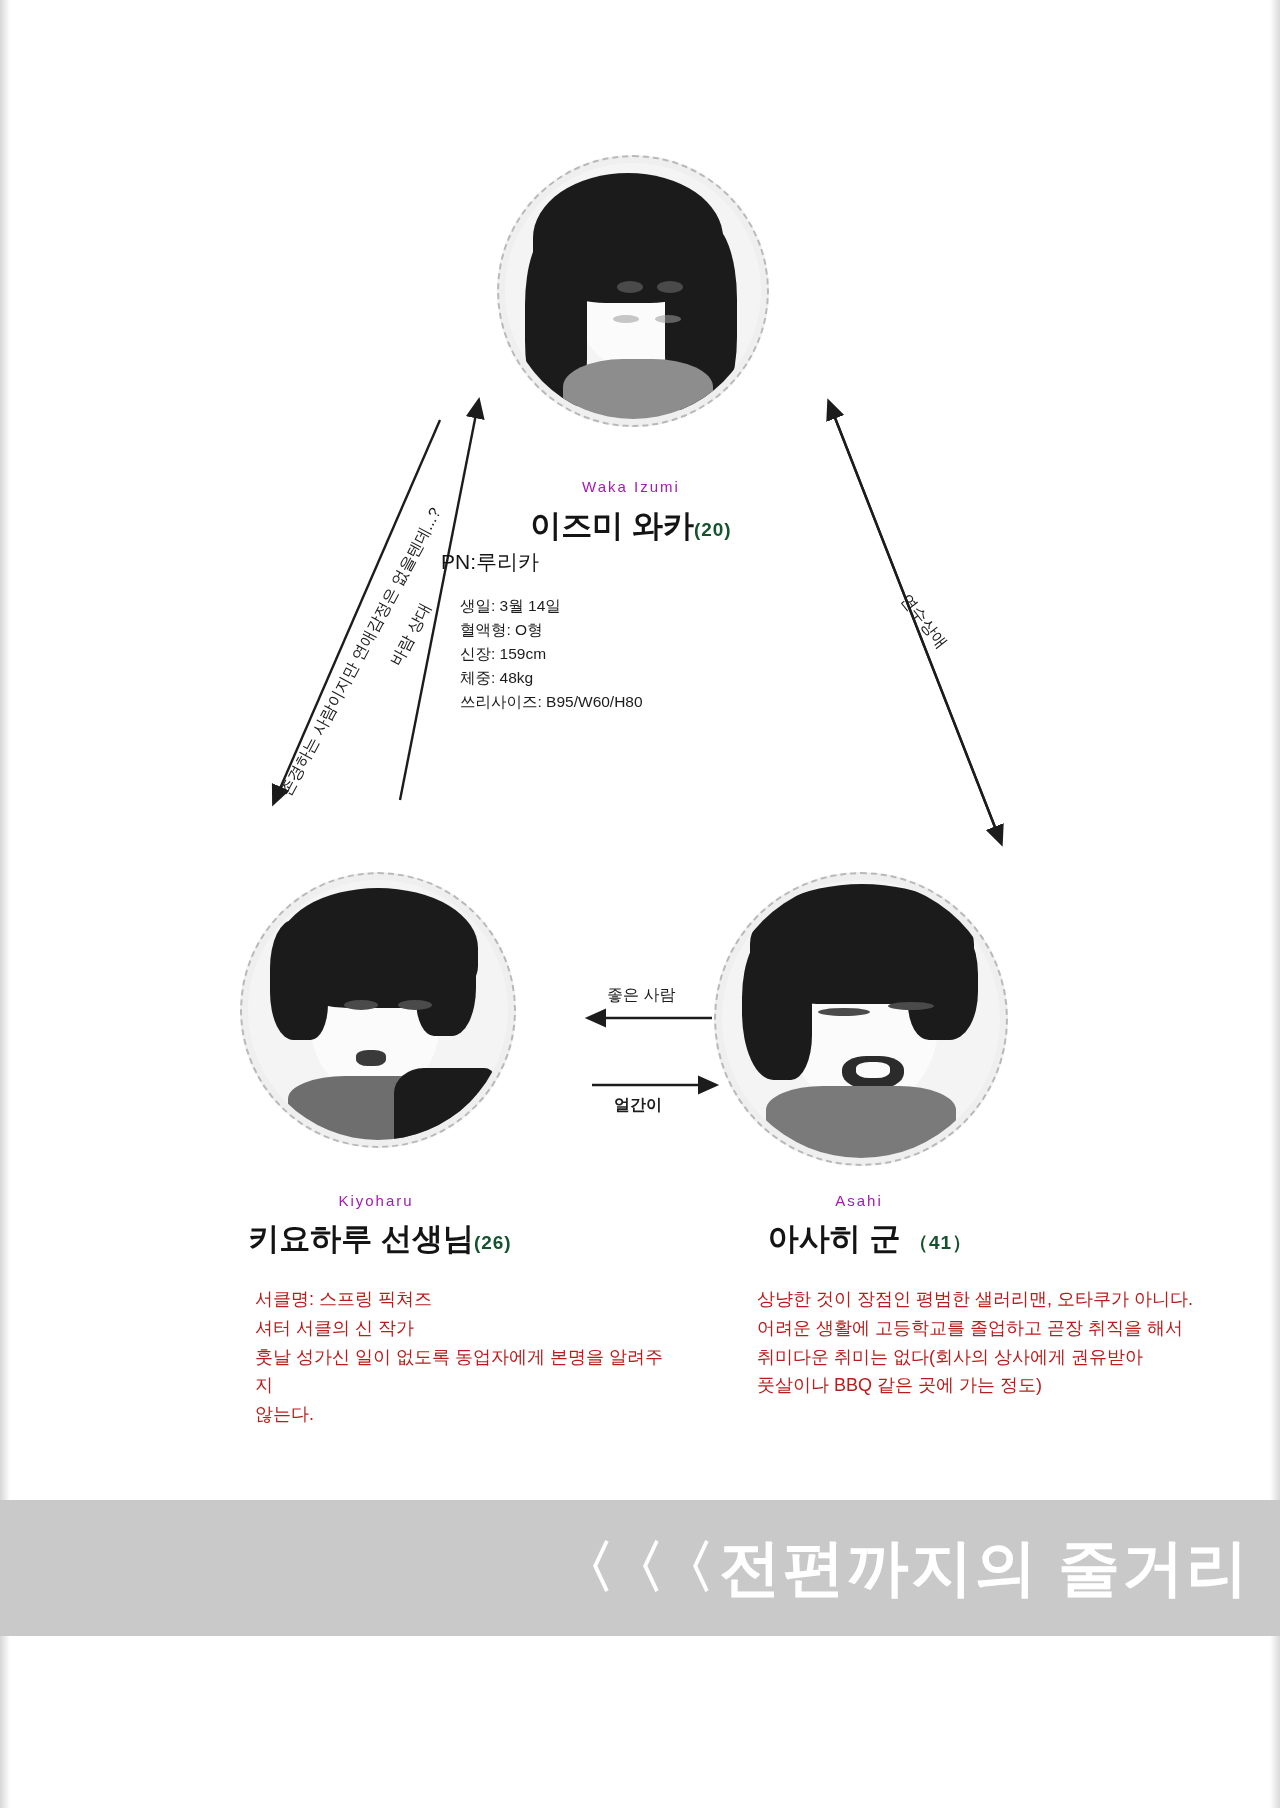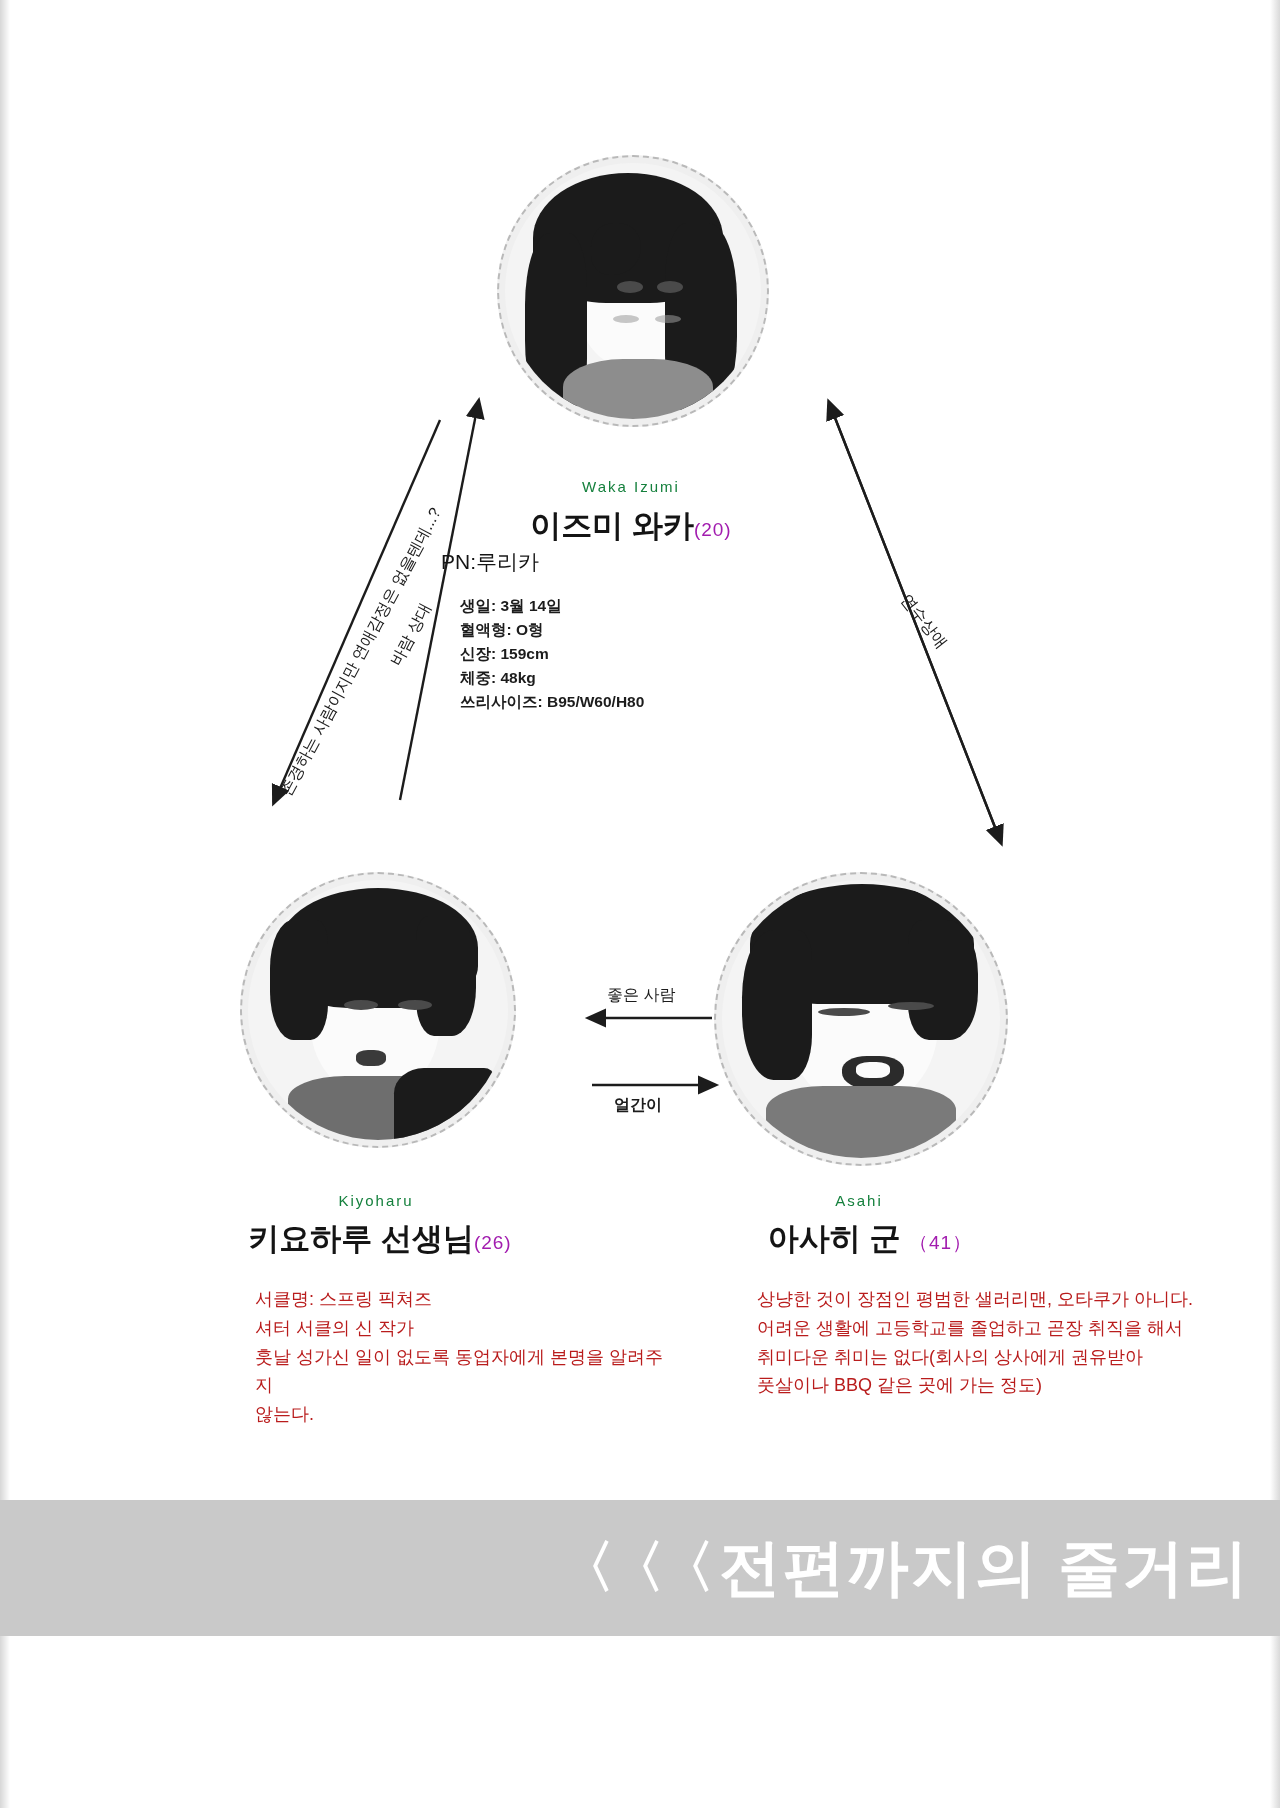--- a/index.html
+++ b/index.html
@@ -58,52 +58,51 @@
     background: #9b9b9b;
   }
   .mid {
     position: absolute;
     background: #4a4a4a;
   }
   
   .rom-name {
     position: absolute;
     text-align: center;
-    color: #15803d;
+    color: #a21caf;
     font-size: 15px;
     letter-spacing: 2px;
   }
   .ko-name {
     position: absolute;
     text-align: center;
     color: #141414;
     font-size: 31px;
     font-weight: bold;
     white-space: nowrap;
   }
   .ko-name .age {
     font-size: 19px;
-    font-weight: normal;
-    color: #a21caf;
+    font-weight: bold;
+    color: #14532d;
     letter-spacing: 1px;
     text-align: right;
   }
   .pn {
     position: absolute;
     color: #141414;
     font-size: 21px;
     white-space: nowrap;
   }
   .stats, .desc {
     position: absolute;
     color: #1c1c1c;
     font-size: 15.5px;
     line-height: 1.55;
     white-space: pre-line;
-    font-weight: bold;
   }
   .desc-small {
     position: absolute;
     color: #b91c1c;
     font-size: 18px;
     line-height: 1.6;
     white-space: pre-line;
   }
   
   svg.arrows {

